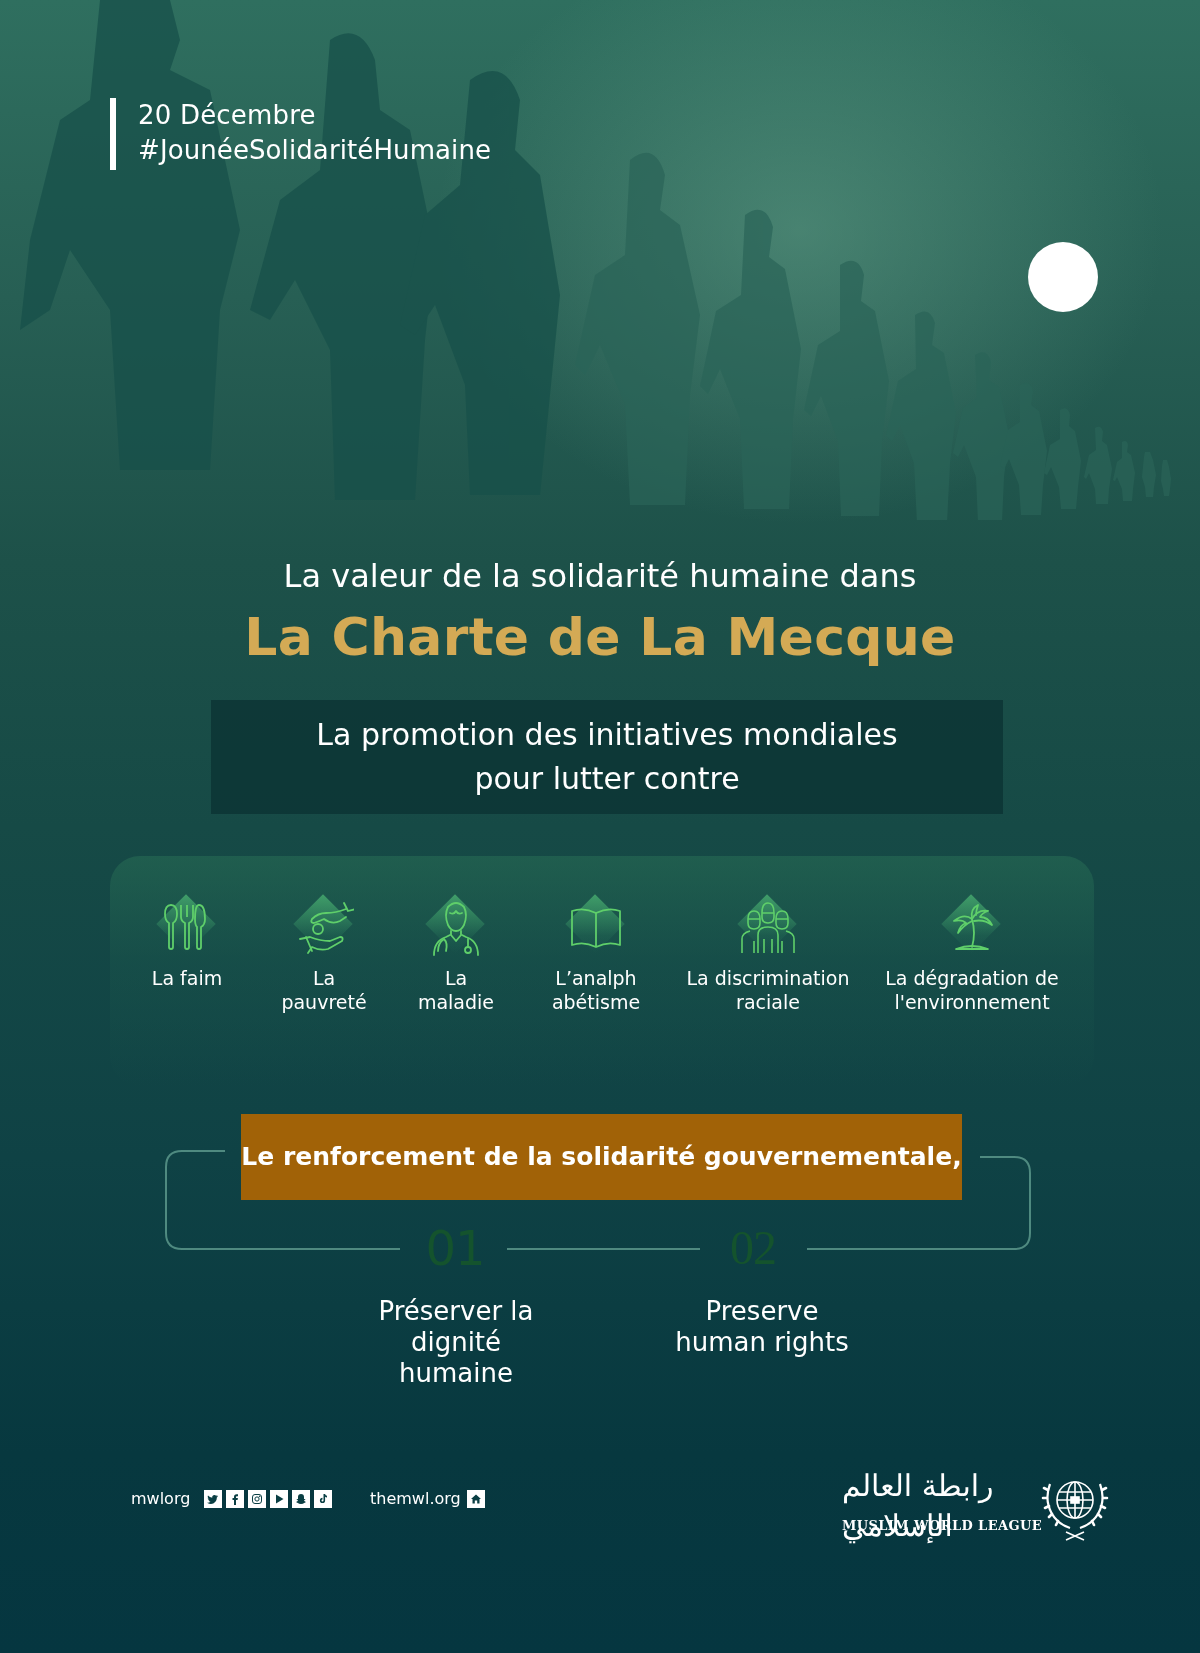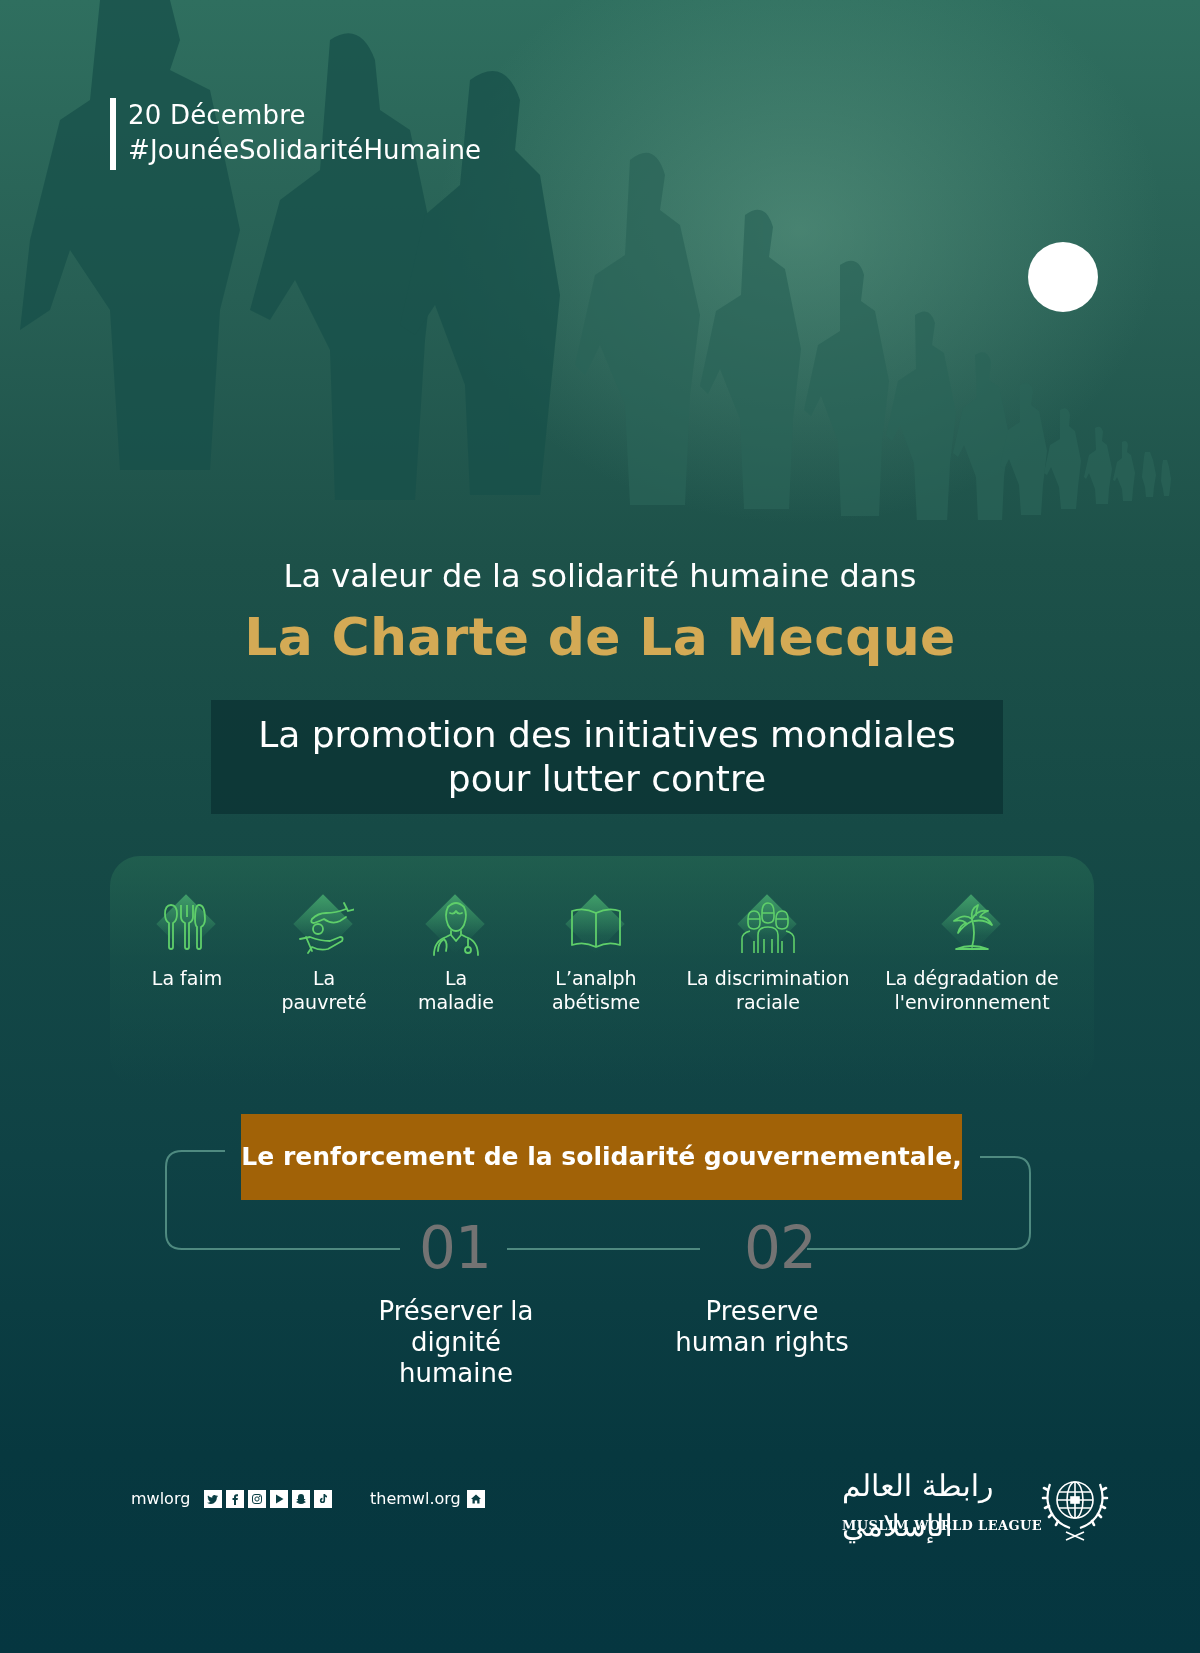--- a/index.html
+++ b/index.html
@@ -11,53 +11,53 @@
     background:
       radial-gradient(ellipse 520px 420px at 800px 230px, rgba(110,170,145,0.45), rgba(0,0,0,0) 70%),
       linear-gradient(180deg, #2f6f5f 0%, #275f54 18%, #1d5149 34%, #164a46 50%, #0f4245 70%, #07383f 88%, #053640 100%);
   }
   .layer { position: absolute; }
 
   
   #silhouettes { left: 0; top: 0; width: 1200px; height: 520px; }
 
   
-  #date-block { left: 110px; top: 98px; padding-left: 12px; border-left: 6px solid #ffffff; height: 72px; }
+  #date-block { left: 110px; top: 98px; padding-left: 22px; border-left: 6px solid #ffffff; height: 72px; }
   #date-block .date { font-size: 26px; line-height: 34px; letter-spacing: 0.2px; }
   #date-block .hashtag { font-size: 26px; line-height: 36px; letter-spacing: 0.1px; }
 
   #moon { left: 1028px; top: 242px; width: 70px; height: 70px; border-radius: 50%; background: #ffffff; }
 
   
   #intro { left: 0; width: 1200px; top: 556px; text-align: center; font-size: 32px; line-height: 40px; }
   #charter-title { left: 0; width: 1200px; top: 604px; text-align: center; font-size: 52px; line-height: 66px; font-weight: bold; color: #d4aa55; letter-spacing: 0.3px; }
 
   #promo-box { left: 211px; top: 700px; width: 792px; height: 114px; background: rgba(10, 48, 50, 0.72); display: flex; flex-direction: column; align-items: center; justify-content: center; }
-  #promo-box span { font-size: 36px; line-height: 44px; display: block; text-align: center; }
+  #promo-box span { font-size: 30px; line-height: 44px; display: block; text-align: center; }
 
   
   #issues-card {
     left: 110px; top: 856px; width: 984px; height: 230px; border-radius: 30px;
     background: linear-gradient(180deg, rgba(40,110,85,0.55) 0%, rgba(28,90,78,0.35) 45%, rgba(20,72,70,0) 100%);
   }
   .issue { position: absolute; top: 895px; text-align: center; width: 200px; }
   .issue .icon-wrap { position: relative; width: 80px; height: 70px; margin: 0 auto; }
   .issue .diamond {
     position: absolute; left: 18px; top: 8px; width: 42px; height: 42px; transform: rotate(45deg);
     background: linear-gradient(135deg, rgba(70,170,110,0.85) 0%, rgba(40,120,90,0.25) 70%, rgba(20,80,70,0) 100%);
   }
   .issue svg { position: absolute; left: 10px; top: 2px; width: 60px; height: 60px; }
   .issue .label { font-size: 19px; line-height: 22px; margin-top: 2px; display: block; }
 
   
   #frame-svg { left: 160px; top: 1140px; width: 880px; height: 120px; }
   #reinforce-box { left: 241px; top: 1114px; width: 721px; height: 86px; background: #a16207; display: flex; flex-direction: column; align-items: center; justify-content: center; }
   #reinforce-box span { font-size: 25px; line-height: 34px; font-weight: bold; text-align: center; display: block; }
 
-  .num { position: absolute; top: 1218px; font-size: 58px; line-height: 60px; color: #737373; width: 140px; text-align: center; letter-spacing: -1px; }
+  .num { position: absolute; top: 1218px; font-size: 48px; line-height: 60px; color: #14532d; width: 140px; text-align: center; letter-spacing: -1px; }
   .goal { position: absolute; top: 1296px; font-size: 26px; line-height: 31px; text-align: center; width: 240px; }
 
   
   #footer-social { left: 131px; top: 1489px; display: flex; align-items: center; }
   #footer-social .handle { font-size: 16px; margin-right: 14px; }
   .soc { width: 18px; height: 18px; background: #ffffff; margin-right: 4px; display: inline-flex; align-items: center; justify-content: center; }
   .soc svg { width: 12px; height: 12px; }
   #footer-site { left: 370px; top: 1489px; display: flex; align-items: center; }
   #footer-site .site { font-size: 16px; margin-right: 6px; }
 
@@ -202,21 +202,21 @@
   <path d="M65 11 H22 Q6 11 6 27 V93 Q6 109 22 109 H240"></path>
   <path d="M347 109 H540"></path>
   <path d="M647 109 H854 Q870 109 870 93 V33 Q870 17 854 17 H820"></path>
 </svg>
 
 <div class="layer" id="reinforce-box">
   <span>Le renforcement de la solidarité gouvernementale,</span>
 </div>
 
 <div class="num" style="left:385px;">01</div>
-<div class="num" style="left:710px;">02</div>
+<div class="num" style="left:683px;font-family:Liberation Serif, serif;">02</div>
 
 <div class="goal" style="left:336px;">
   <div>Préserver la</div>
   <div>dignité</div>
   <div>humaine</div>
 </div>
 <div class="goal" style="left:642px;">
   <div>Preserve</div>
   <div>human rights</div>
 </div>

